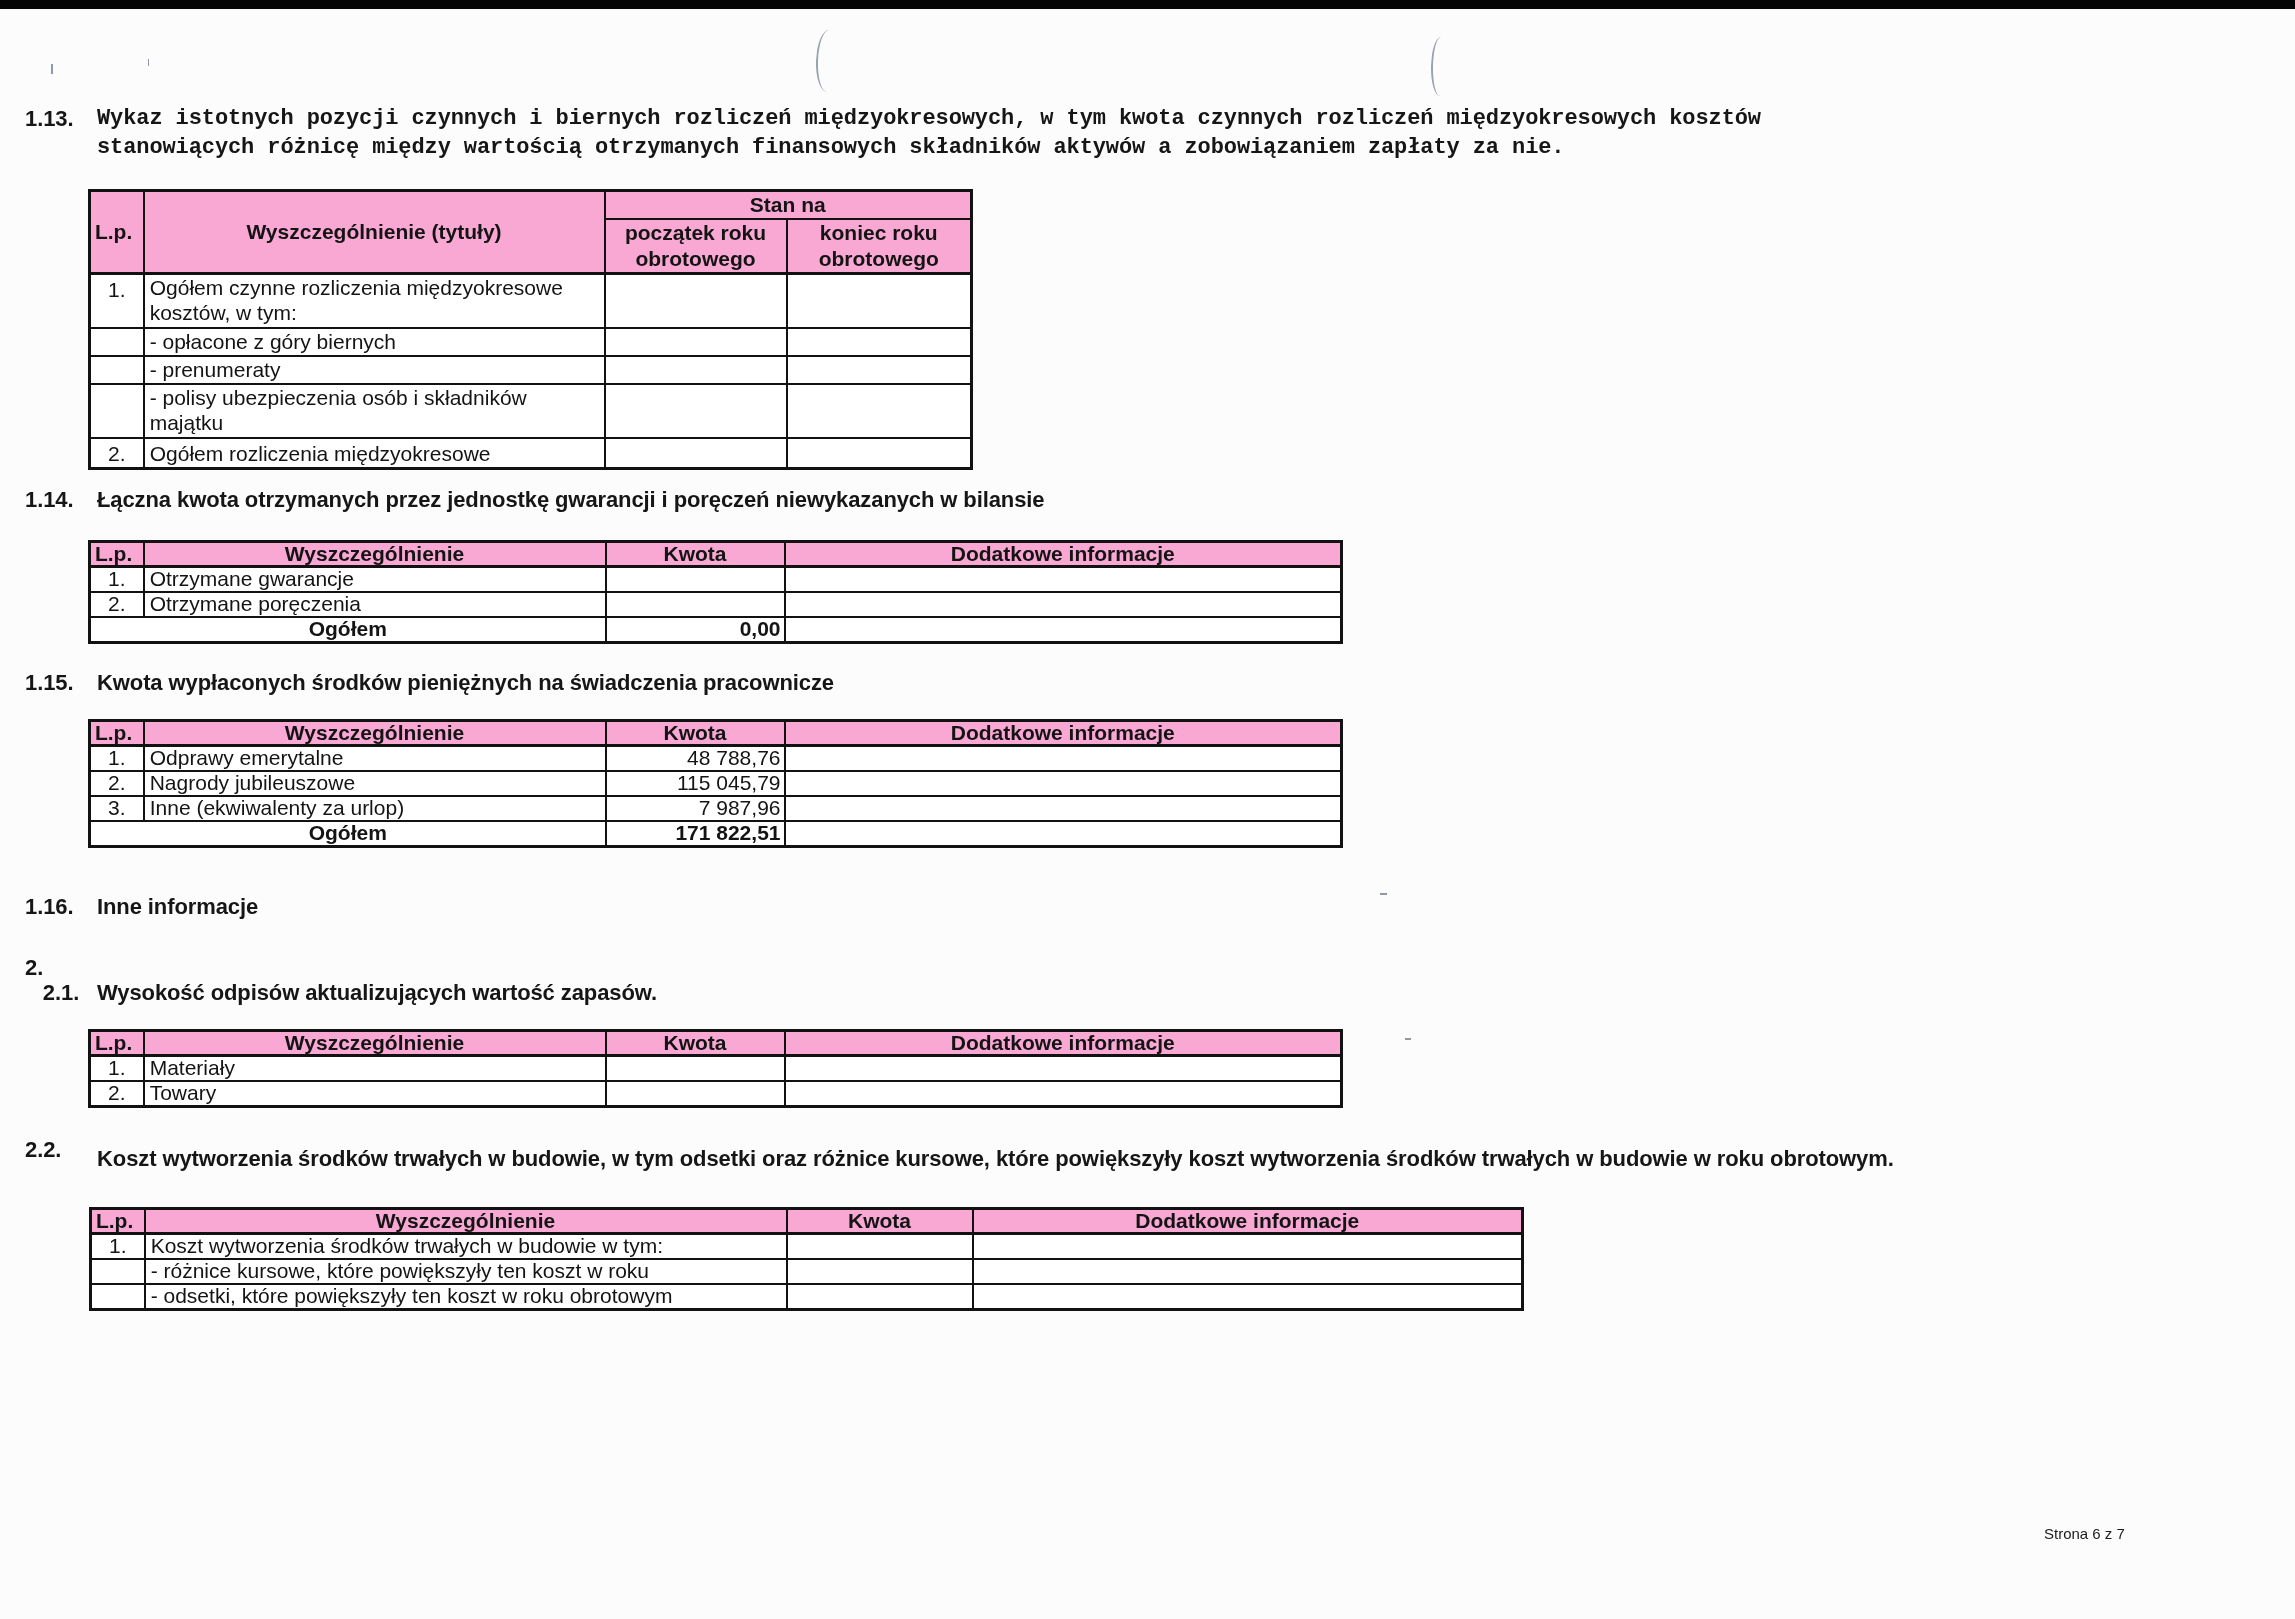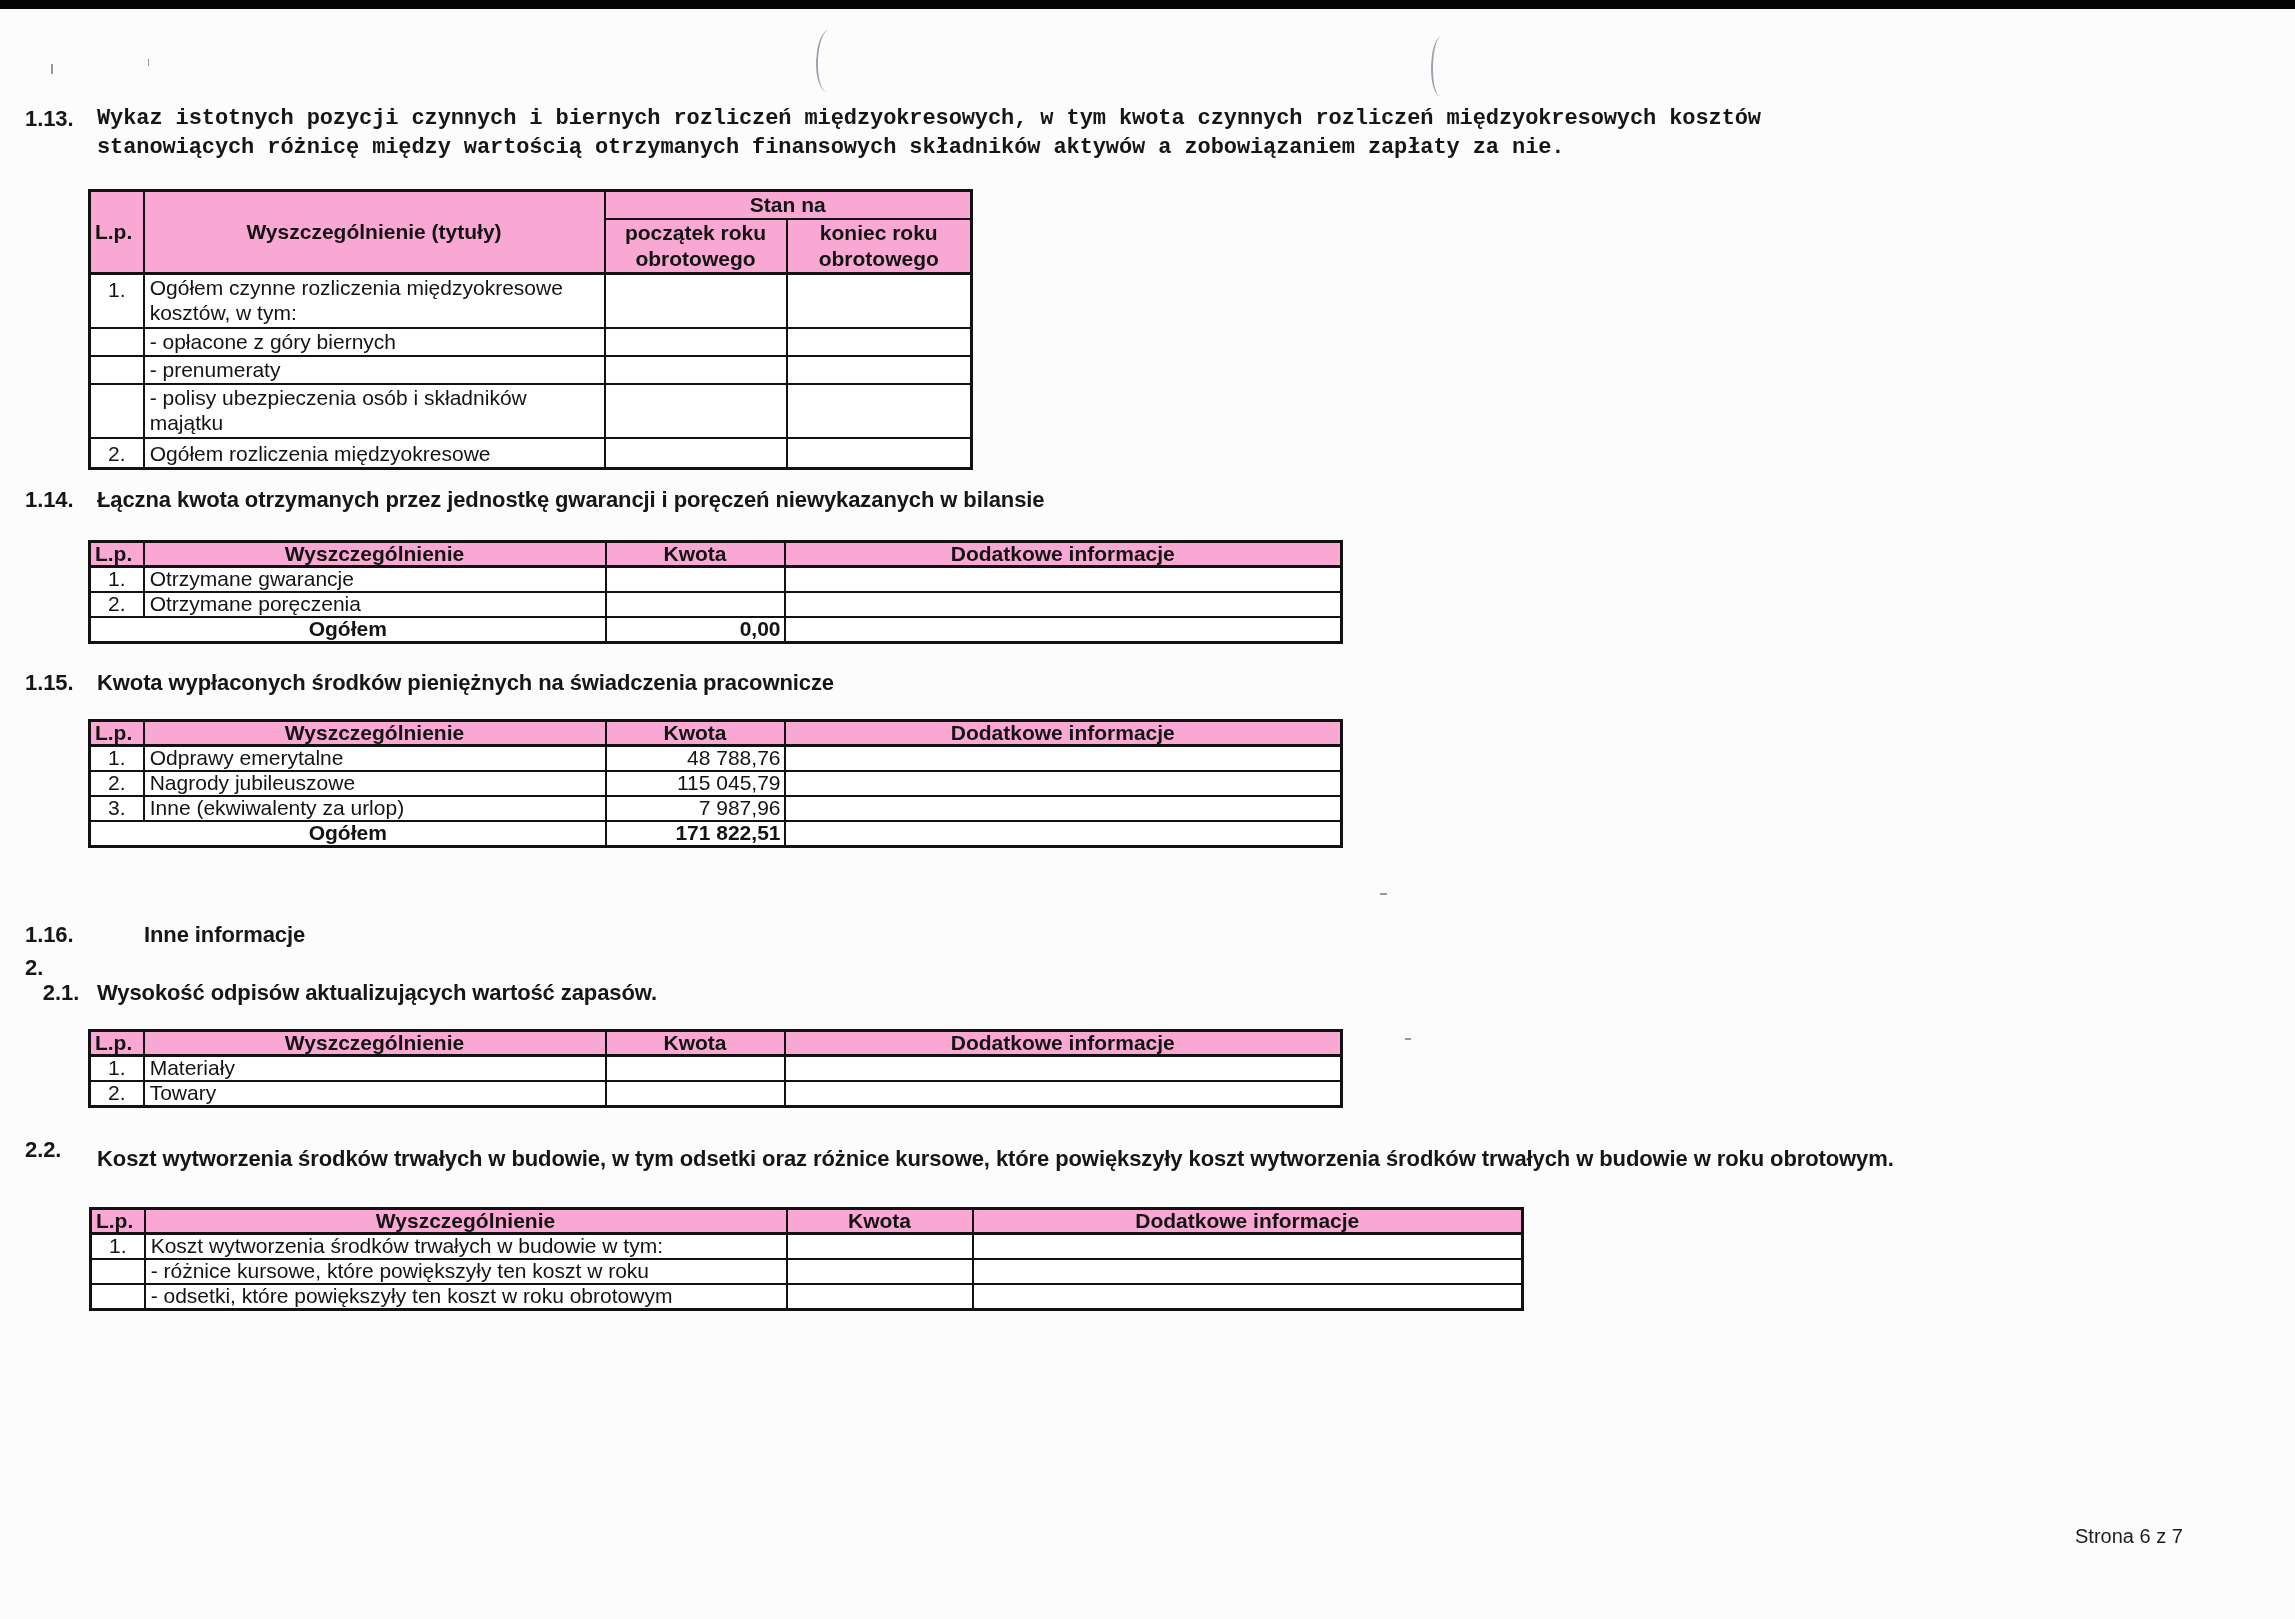--- a/index.html
+++ b/index.html
@@ -25,21 +25,21 @@
   .sp4 { left:1405px; top:1038px; width:5.9px;  height:2px; }
 
   
   .sec { position:absolute; left:25px; display:flex; font-weight:bold;
          font-size:22px; line-height:29px; letter-spacing:-0.1px; }
   .sec .num { flex:none; width:72px; }
   .sec .txt { display:block; }
   .sec-113 { top:104px; }  .sec-113 .txt { width:1794px;font-family:Liberation Mono, monospace; }
   .sec-114 { top:485px; }
   .sec-115 { top:668px; }
-  .sec-116 { top:920px;gap:47px; }
+  .sec-116 { top:892px; }
   .sec-2   { top:953px; }
   .sec-21  { top:978px;text-align:center; }
   .sec-22  { top:1144px; } .sec-22 .num { position:relative; top:-9.2px; }
   .nowrap { white-space:nowrap; }
 
   
   table.tbl {
     position:absolute; border-collapse:collapse; table-layout:fixed;
     background:#fff; font-size:21px; color:#141414;
     border:3.3px solid #121212;
@@ -64,21 +64,21 @@
   .t113 thead th.stan { vertical-align:middle; line-height:25px; border-bottom-width:2px; }
   .t113 thead th.sub { vertical-align:middle; line-height:26px; border-bottom-width:3.3px; }
 
   .t113 { left:88px; top:189px;  width:881px; }
   .t114 { left:88px; top:540px;  width:1252px; }
   .t115 { left:88px; top:719px; width:1252px; }
   .t21  { left:88px; top:1029px; width:1252px; }
   .t22  { left:89px; top:1207px; width:1431px; }
 
   
-  .footer { position:absolute; left:2044px; top:1525px; font-size:20px; color:#1c1c1c;margin-left:31px; }
+  .footer { position:absolute; left:2044px; top:1525px; font-size:15px; color:#1c1c1c; }
 </style>
 </head>
 <body>
 
 <div class="page">
 
   <div class="scan-top"></div>
   <div class="arc arc1"></div>
   <div class="arc arc2"></div>
   <div class="speck sp1"></div>

